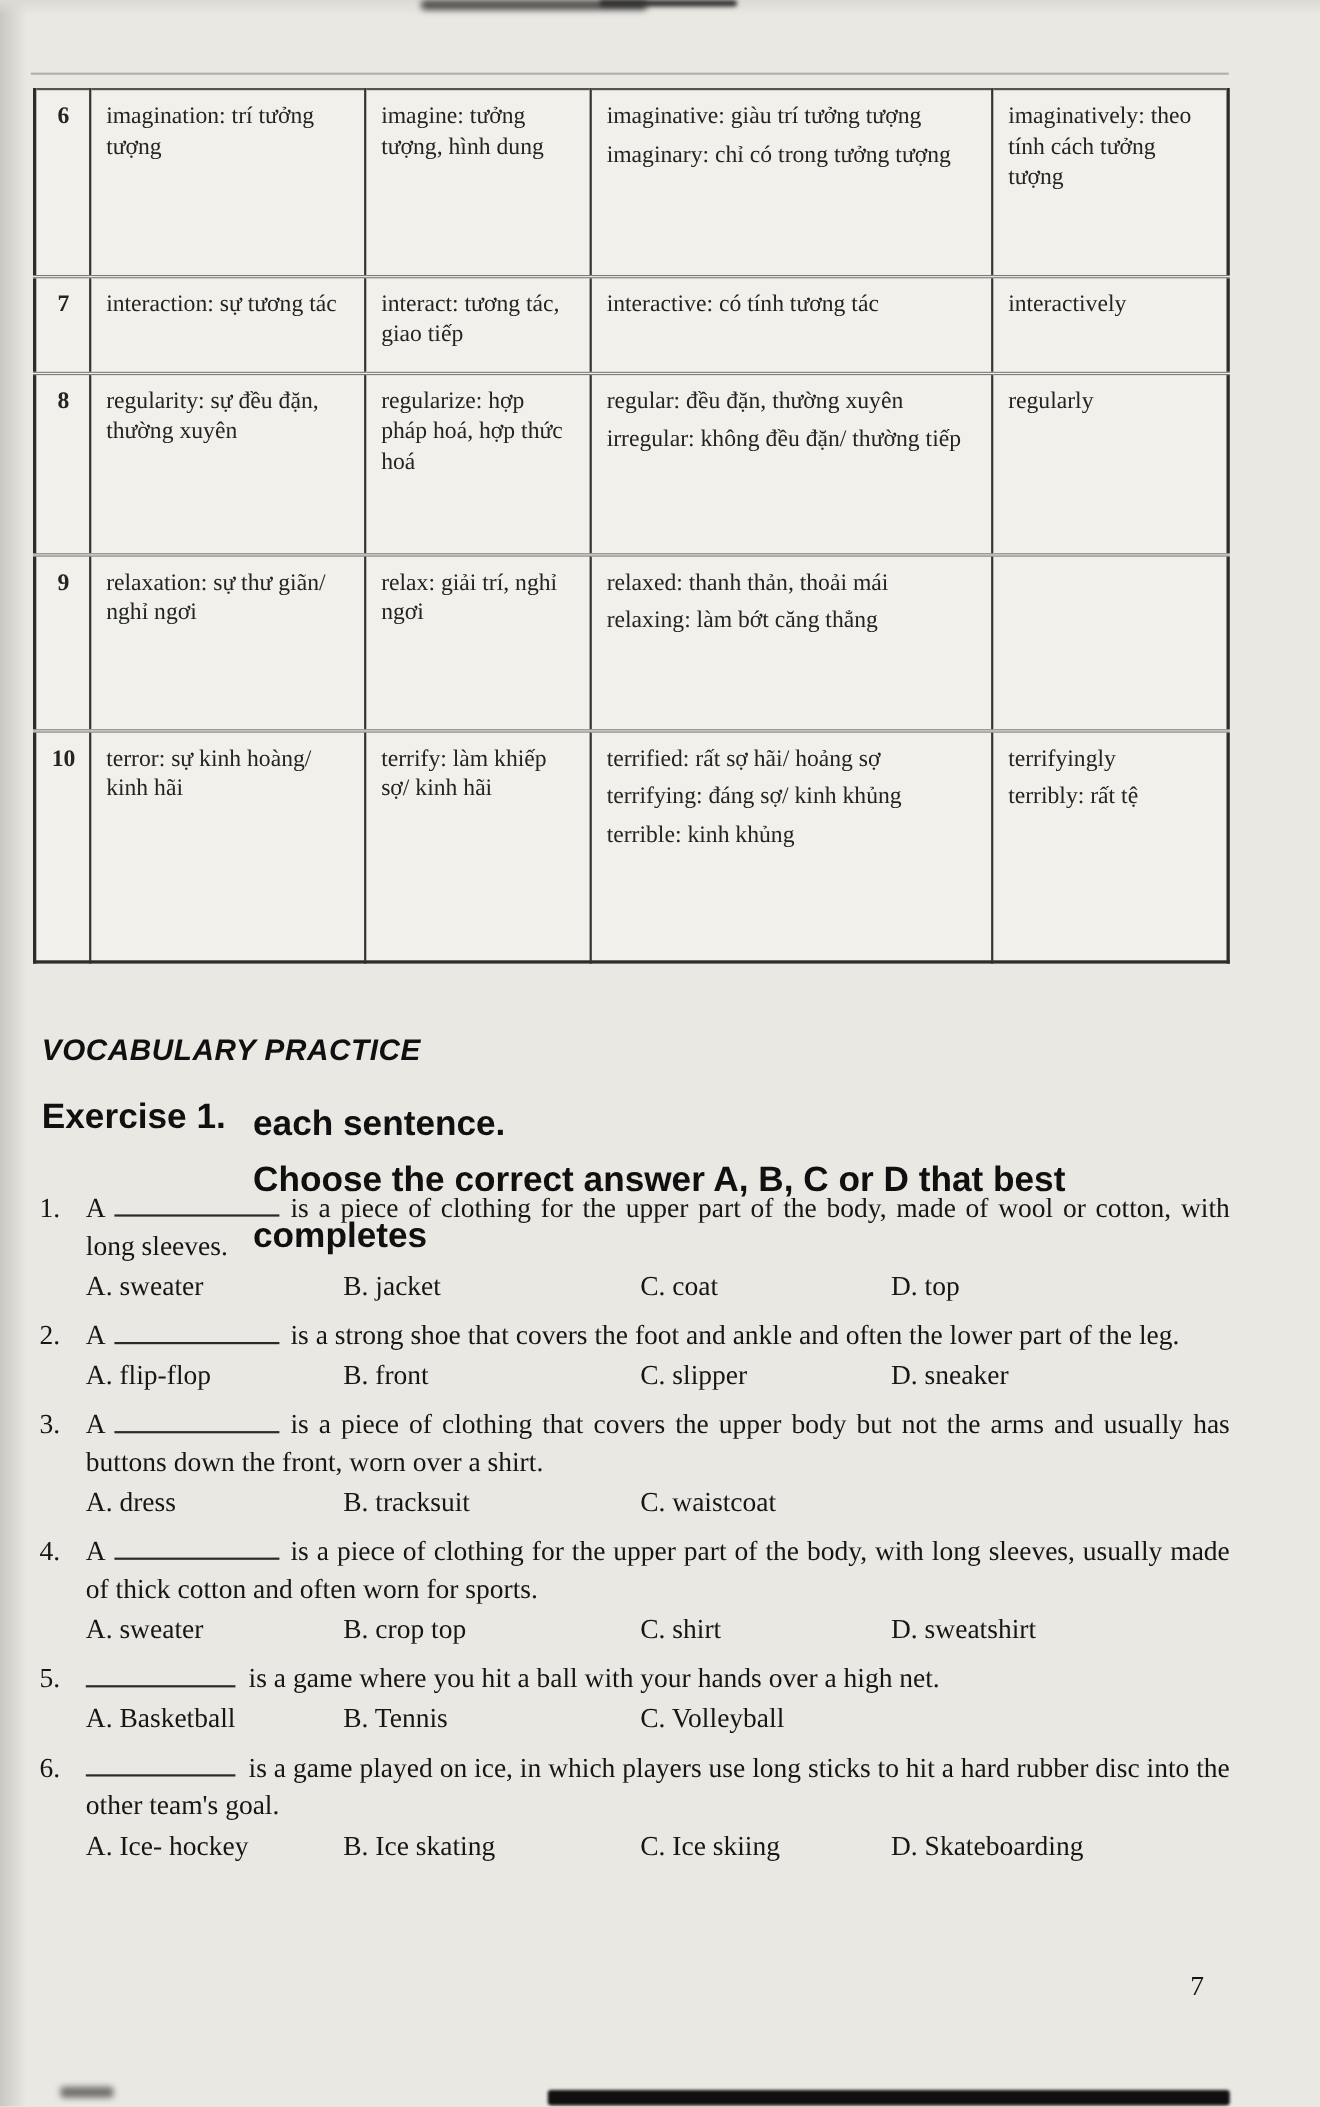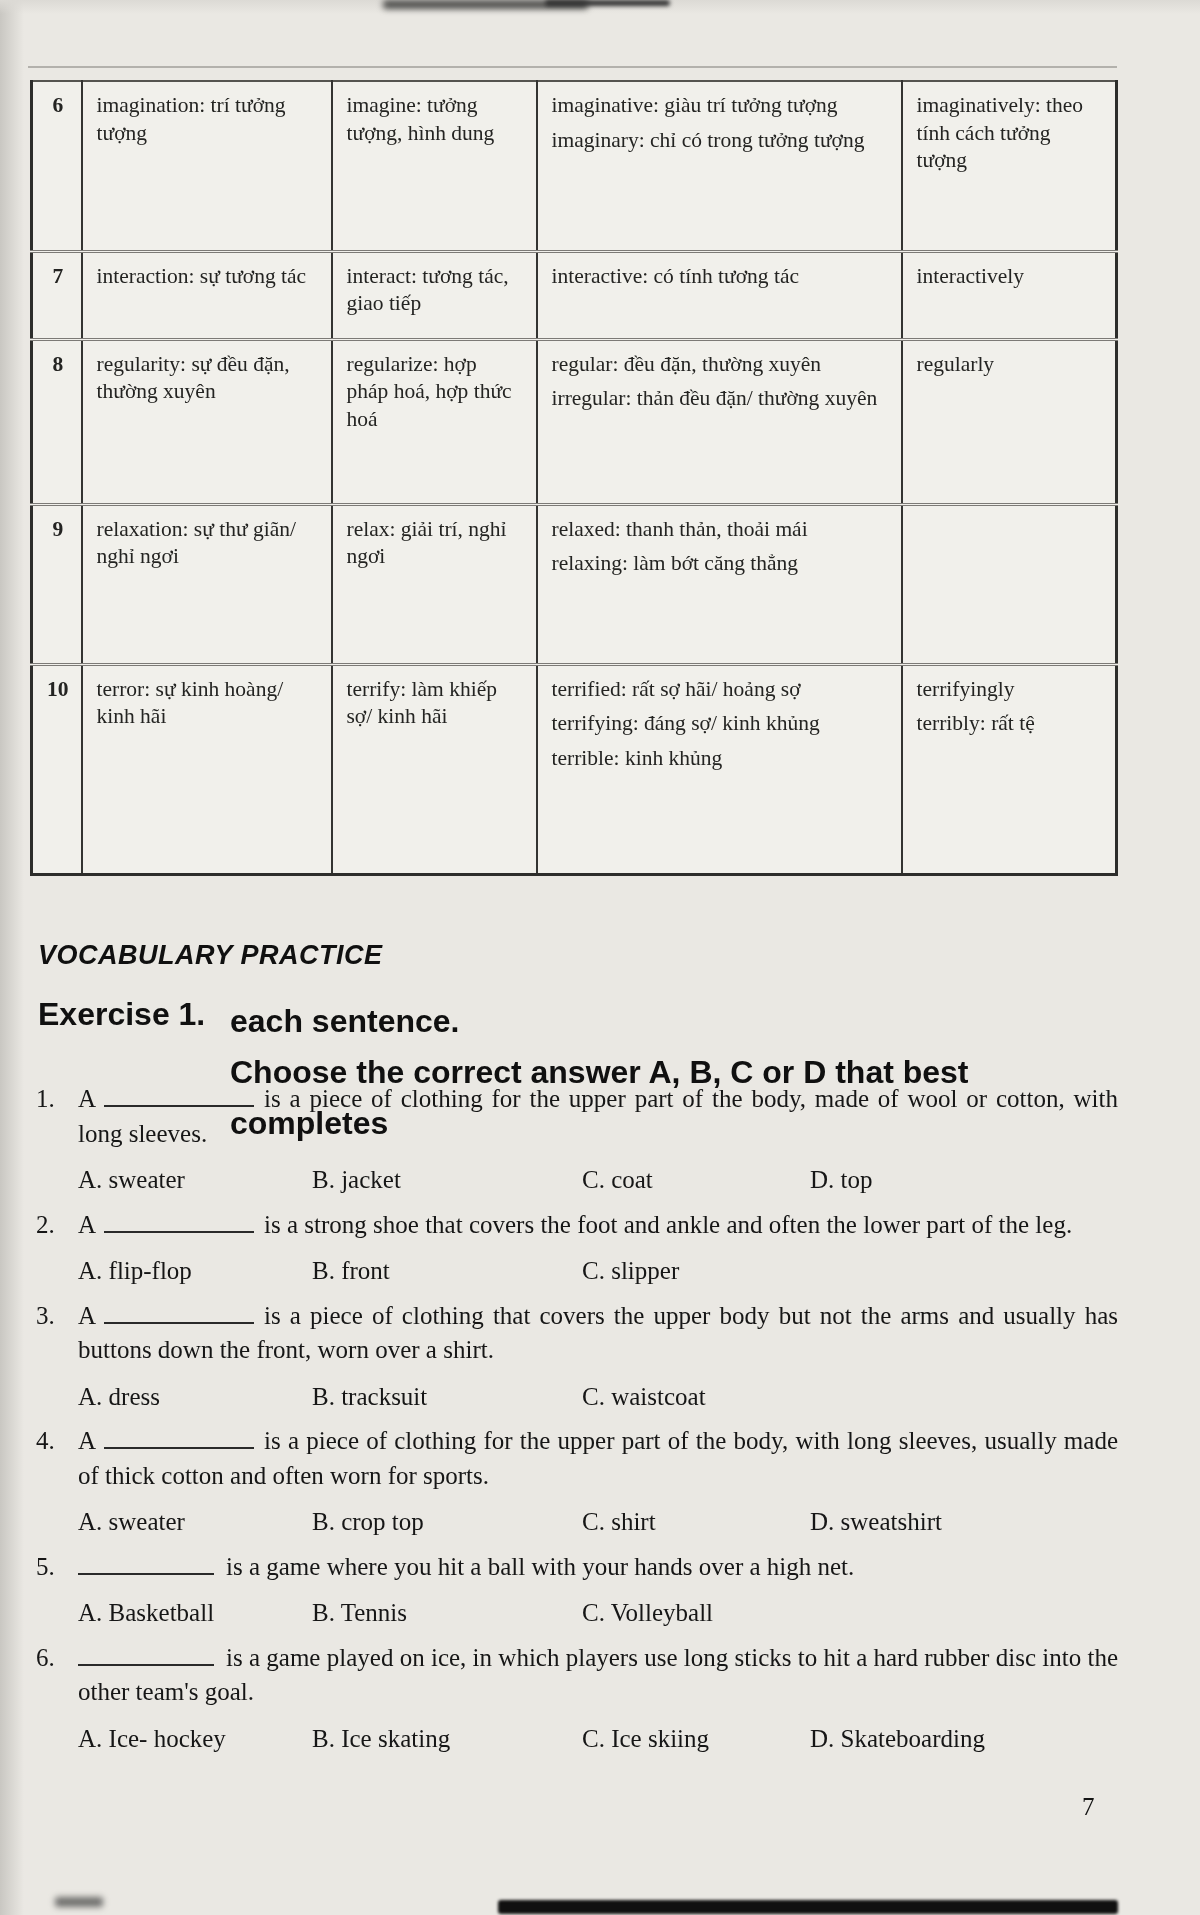--- a/index.html
+++ b/index.html
@@ -64,21 +64,21 @@
     font-size:25px;line-height:1.38;color:#161616;
   }
   .question{margin-bottom:10px;}
   .q-line{padding-left:42px;text-indent:-42px;text-align:justify;}
   .q-no{display:inline-block;width:42px;text-indent:0;}
   .blank{
     display:inline-block;width:150px;height:3px;
     border-bottom:2px solid #2a2a2a;margin:0 10px 0 8px;
   }
   .blank.start{width:136px;margin:0 12px 0 0;}
-  .options{display:flex;padding-left:42px;margin:12px 0 4px;}
+  .options{display:flex;padding-left:42px;margin:2px 0 4px;}
   .opt-a{flex:0 0 234px;}
   .opt-b{flex:0 0 270px;}
   .opt-c{flex:0 0 228px;}
   .opt-d{flex:1;}
 
   .page-number{position:absolute;left:1082px;top:1793px;font-size:25px;color:#141414;}
 </style>
 </head>
 <body>
 
@@ -134,21 +134,21 @@
   <tr style="height:165px">
     <td class="col-no">8</td>
     <td>
       <div class="entry">regularity: sự đều đặn, thường xuyên</div>
     </td>
     <td>
       <div class="entry">regularize: hợp pháp hoá, hợp thức hoá</div>
     </td>
     <td>
       <div class="entry">regular: đều đặn, thường xuyên</div>
-      <div class="entry">irregular: thản đều đặn/ thường xuyên</div>
+      <div class="entry">irregular: không đều đặn/ thường tiếp</div>
     </td>
     <td>
       <div class="entry">regularly</div>
     </td>
   </tr>
   <tr style="height:160px">
     <td class="col-no">9</td>
     <td>
       <div class="entry">relaxation: sự thư giãn/ nghỉ ngơi</div>
     </td>
@@ -203,20 +203,21 @@
       <span class="opt-d">D. top</span>
     </div>
   </div>
 
   <div class="question">
     <div class="q-line"><span class="q-no">2.</span><span>A</span><span class="blank"></span><span>is a strong shoe that covers the foot and ankle and often the lower part of the leg.</span></div>
     <div class="options">
       <span class="opt-a">A. flip-flop</span>
       <span class="opt-b">B. front</span>
       <span class="opt-c">C. slipper</span>
+      <span class="opt-d">D. sneaker</span>
     </div>
   </div>
 
   <div class="question">
     <div class="q-line"><span class="q-no">3.</span><span>A</span><span class="blank"></span><span>is a piece of clothing that covers the upper body but not the arms and usually has buttons down the front, worn over a shirt.</span></div>
     <div class="options">
       <span class="opt-a">A. dress</span>
       <span class="opt-b">B. tracksuit</span>
       <span class="opt-c">C. waistcoat</span>
     </div>

